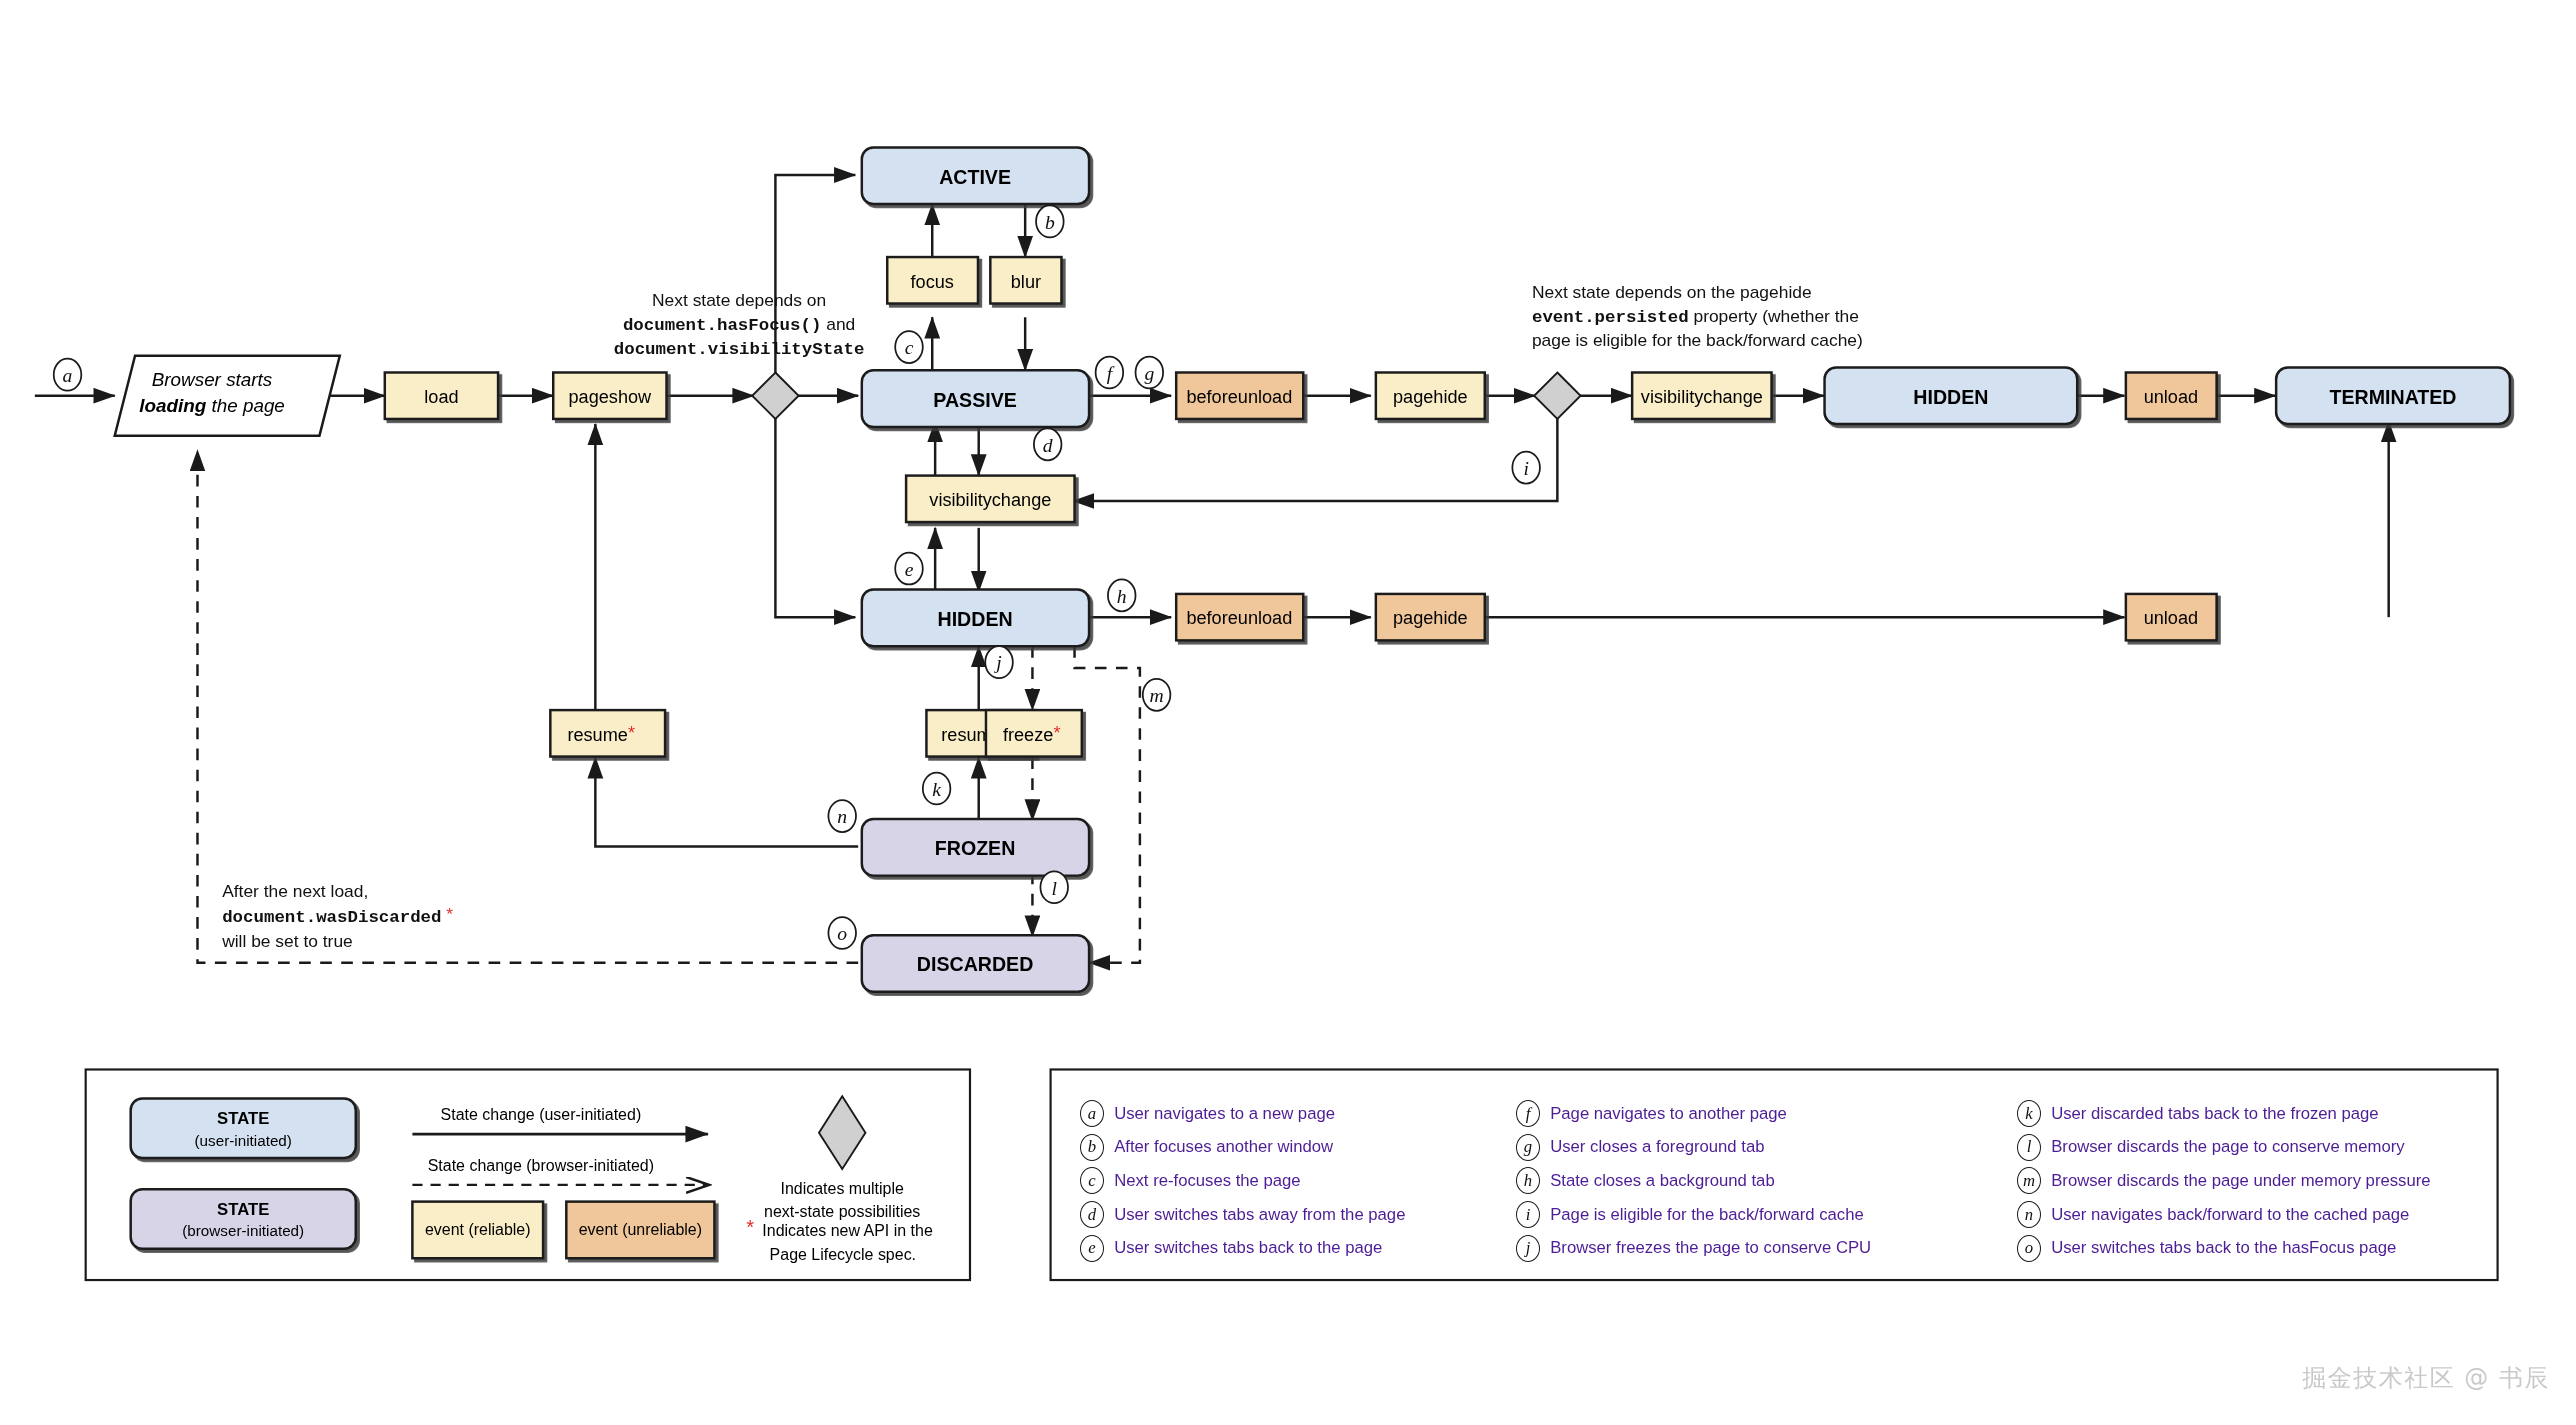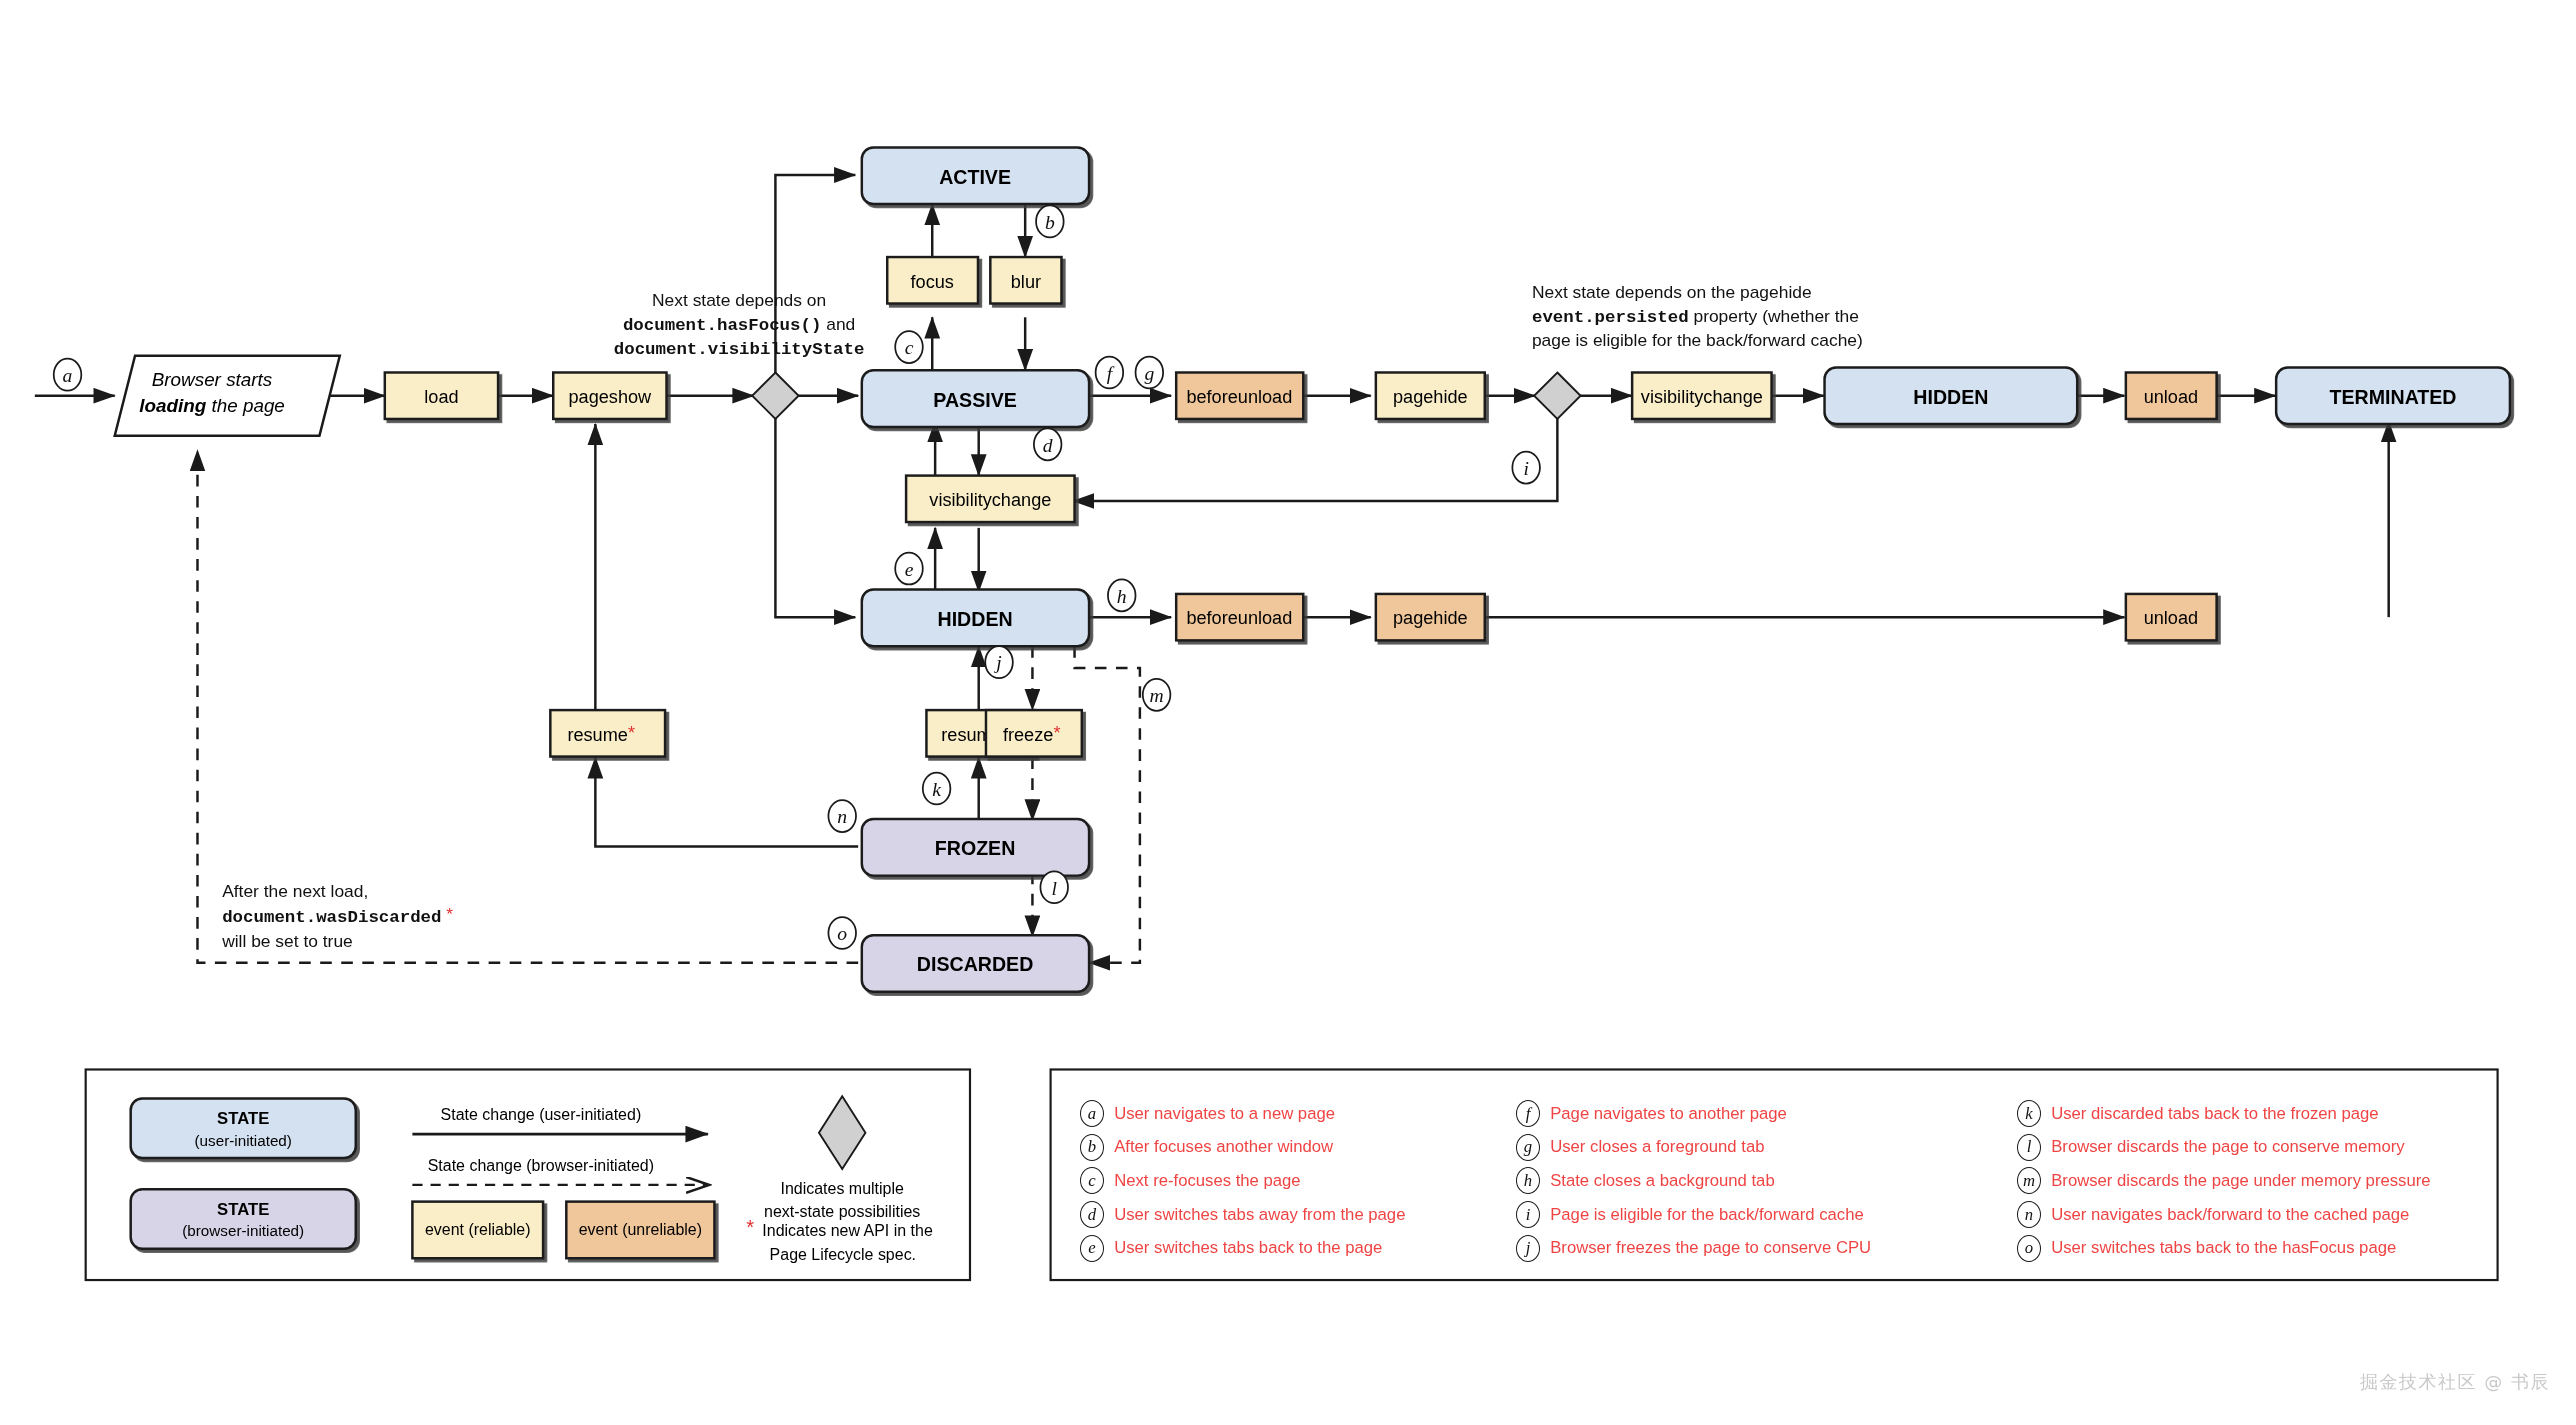--- a/index.html
+++ b/index.html
@@ -2,21 +2,21 @@
 <html style="font-size:11.6px"><head>
 <meta charset="utf-8">
 <style>
   html,body{margin:0;padding:0;background:#ffffff;}
   body{font-family:"Liberation Sans",sans-serif;}
   #page{position:relative;width:2576px;height:1426px;background:#fff;overflow:hidden;}
   svg{display:block;}
   .lbl{font-family:"Liberation Sans",sans-serif;}
   .mono{font-family:"Liberation Mono",monospace;font-weight:bold;}
   .state-title{font-weight:bold;}
-  #watermark{position:absolute;right:26px;bottom:32px;color:#c9c9c9;font-size:18px;
+  #watermark{position:absolute;right:26px;bottom:32px;color:#c9c9c9;font-size:24px;
              font-family:"DejaVu Sans",sans-serif;letter-spacing:1.5px;}
 </style>
 </head>
 <body>
 
 <div id="page">
 
 <svg width="2576" height="1426" viewBox="0 0 3548 1964" xmlns="http://www.w3.org/2000/svg">
   <defs>
     <marker id="arrow" markerWidth="10" markerHeight="10" refX="8.6" refY="3.2" orient="auto" markerUnits="strokeWidth">
@@ -440,15 +440,15 @@
 <div id="watermark">掘金技术社区 @ 书辰</div>
 
 </div>
 
 <style>
   .lr-row{display:flex;align-items:center;height:33px;margin-bottom:0.7px;}
   .lr-key{display:inline-flex;align-items:center;justify-content:center;
           width:22px;height:25px;border:1.5px solid #1a1a1a;border-radius:50%;
           font-family:"Liberation Serif",serif;font-style:italic;font-size:16.7px;
           color:#111;flex:0 0 auto;margin-right:10.2px;background:#fff;}
-  .lr-txt{font-family:"Liberation Sans",sans-serif;font-size:16.7px;color:#ef4444;white-space:nowrap;}
+  .lr-txt{font-family:"Liberation Sans",sans-serif;font-size:16.7px;color:#4c1d95;white-space:nowrap;}
 </style>
 
 
 </body></html>

